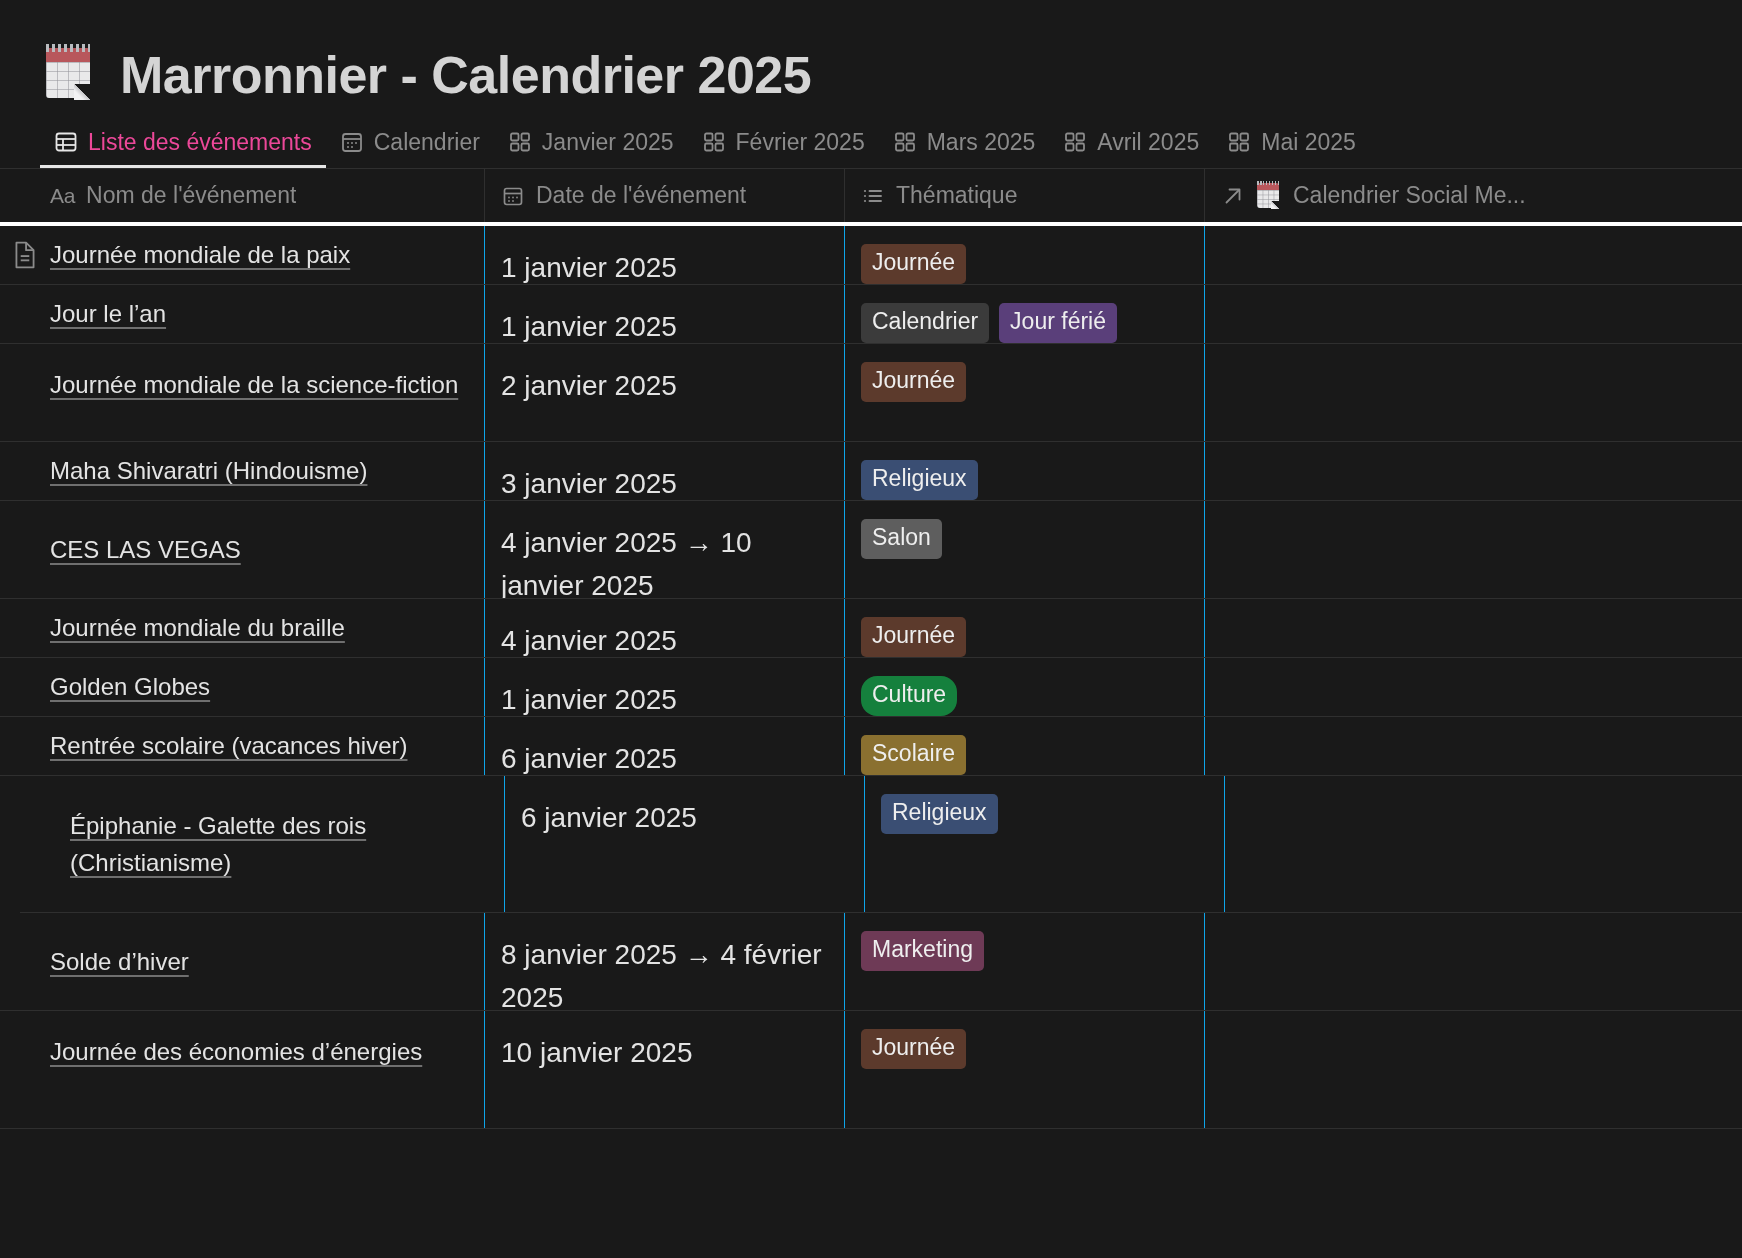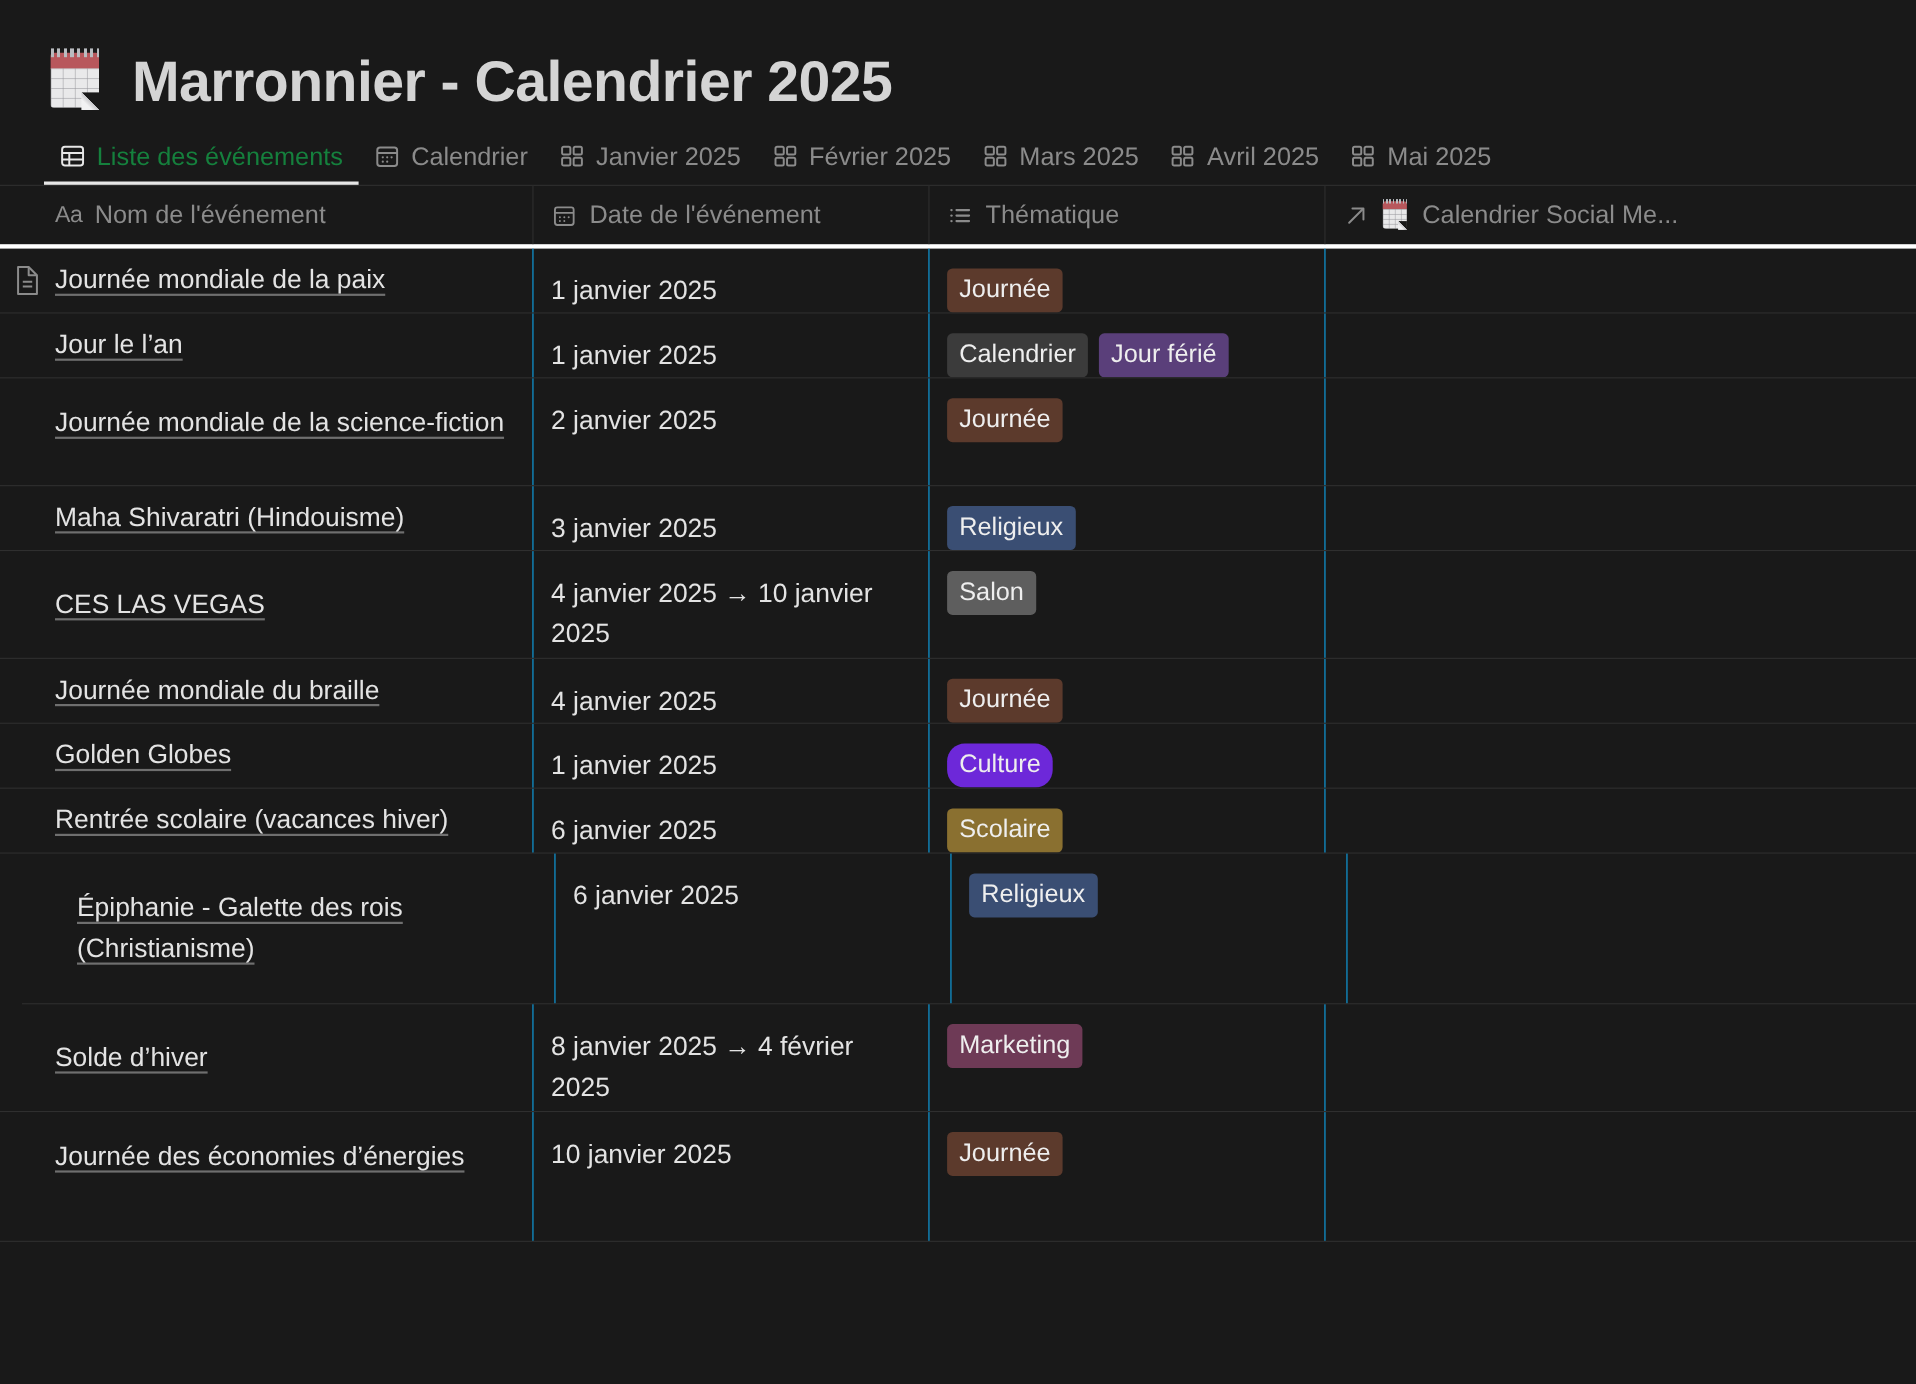--- a/index.html
+++ b/index.html
@@ -55,21 +55,21 @@
   .tabs {
     display: flex; align-items: flex-end; gap: 0;
     padding-left: 40px; height: 56px;
   }
   .tab {
     display: flex; align-items: center; gap: 10px;
     height: 52px; padding: 0 14px;
     color: #8b8b8b; font-size: 23px; white-space: nowrap;
     position: relative; cursor: pointer;
   }
-  .tab.active { color: #15803d; }
+  .tab.active { color: #ec4899; }
   .tab.active::after {
     content: ""; position: absolute; left: 0; right: 0; bottom: 0;
     height: 3px; background: #e6e6e6;
   }
   .tab-ico { width: 24px; height: 24px; flex: 0 0 auto; display: block; }
 
   
   .table { width: 1742px; border-top: 1px solid #2f2f2f; }
   .thead {
     display: flex; height: 57px; border-bottom: 4px solid #ffffff;
@@ -104,21 +104,21 @@
     text-decoration: underline; text-decoration-color: #6f6f6f;
     text-underline-offset: 5px; cursor: pointer;
   }
   .doc-ico {
     position: absolute; left: 12px; top: 50%; transform: translateY(-50%);
     width: 26px; height: 30px;
   }
 
   .cell-date { align-items: flex-start; padding-top: 20px; }
   .date-text {
-    color: #e3e3e3; font-size: 24px; line-height: 1.55;
+    color: #e3e3e3; font-size: 28px; line-height: 1.55;
   }
 
   .cell-tags { align-items: flex-start; padding-top: 18px; gap: 10px;
     flex-wrap: wrap; }
   .tag {
     display: inline-block; padding: 4px 11px 6px;
     border-radius: 5px; font-size: 23px; line-height: 1.3;
     color: #eeeeee; white-space: nowrap;
   }
 
@@ -367,21 +367,21 @@
           </div>
         </div>
         <div class="tr h1">
           <div class="td col-1 cell-name">
             <span class="name-link">Golden Globes</span>
           </div>
           <div class="td col-2 cell-date">
             <span class="date-text">1 janvier 2025</span>
           </div>
           <div class="td col-3 cell-tags">
-            <span class="tag" style="background: #6d28d9; border-radius: 16px;">Culture</span>
+            <span class="tag" style="background: #15803d; border-radius: 16px;">Culture</span>
           </div>
           <div class="td col-4 cell-rel">
             <span class="date-text"></span>
           </div>
         </div>
         <div class="tr h1">
           <div class="td col-1 cell-name">
             <span class="name-link">Rentrée scolaire (vacances hiver)</span>
           </div>
           <div class="td col-2 cell-date">

